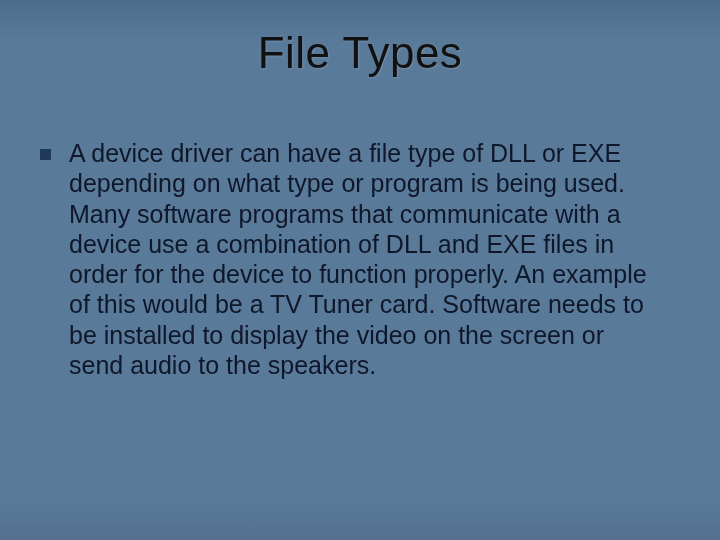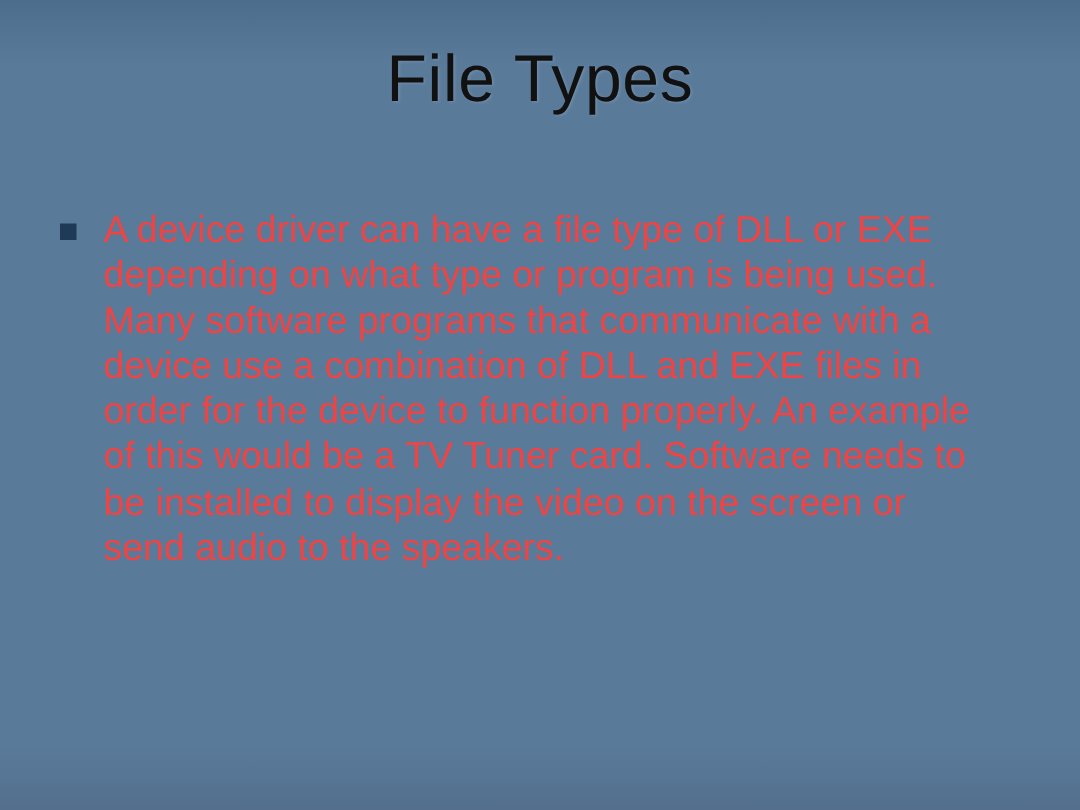--- a/index.html
+++ b/index.html
@@ -45,21 +45,21 @@
   }
   .bullet-icon {
     width: 11px;
     height: 11px;
     background: #1f3a56;
     flex: 0 0 11px;
     margin-top: 11px;
     margin-right: 18px;
   }
   .body-text {
-    color: #ef4444;
+    color: #0f172a;
     font-size: 25px;
     line-height: 1.21;
     font-weight: 400;
   }
 </style>
 </head>
 <body>
 
 <div class="slide">
   <div class="title">File Types</div>

